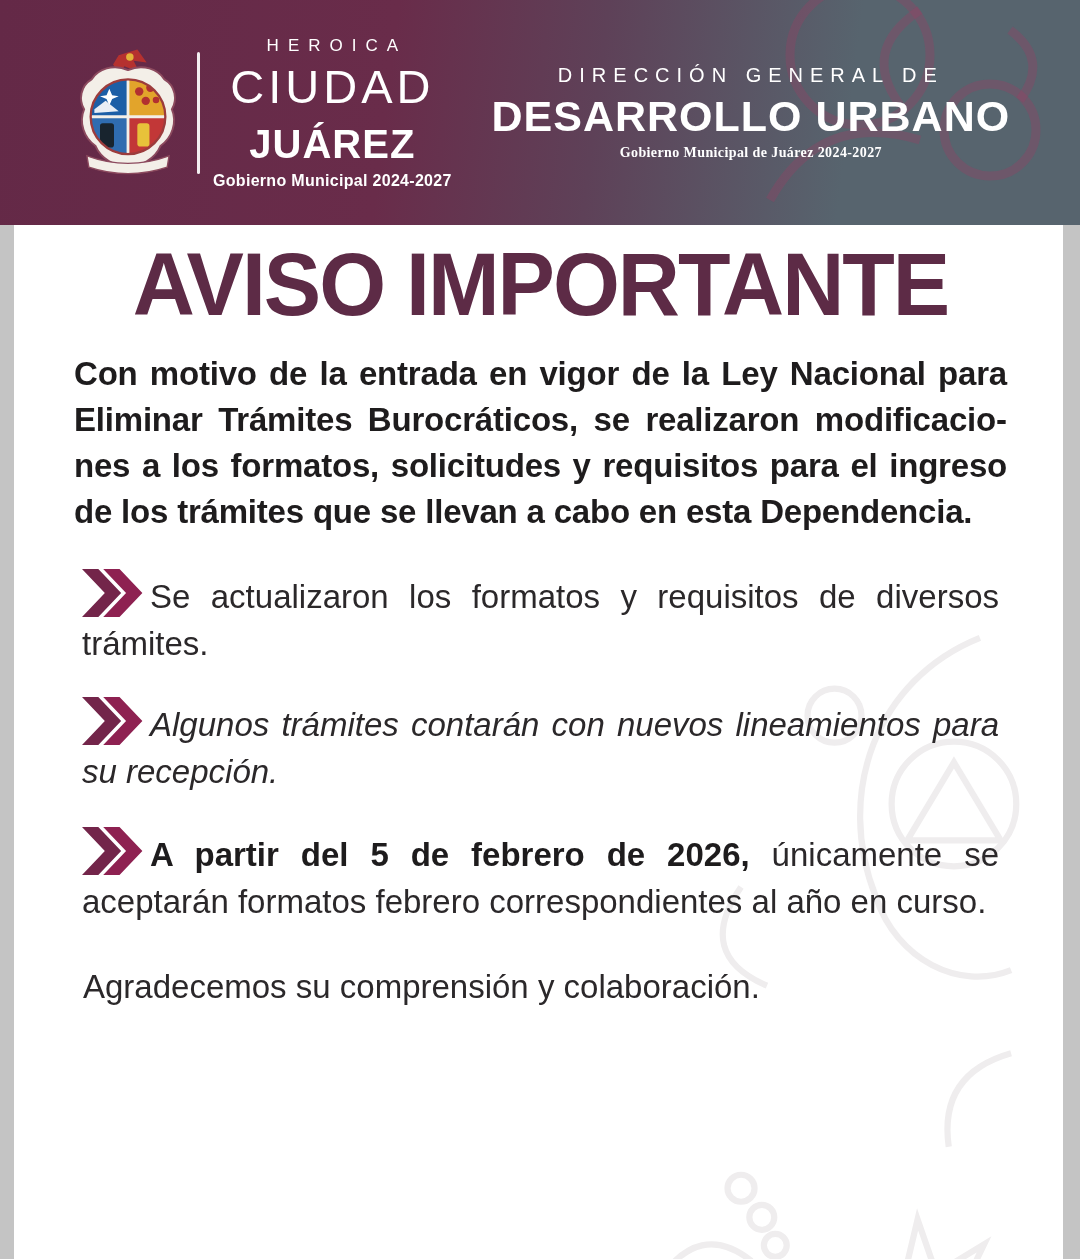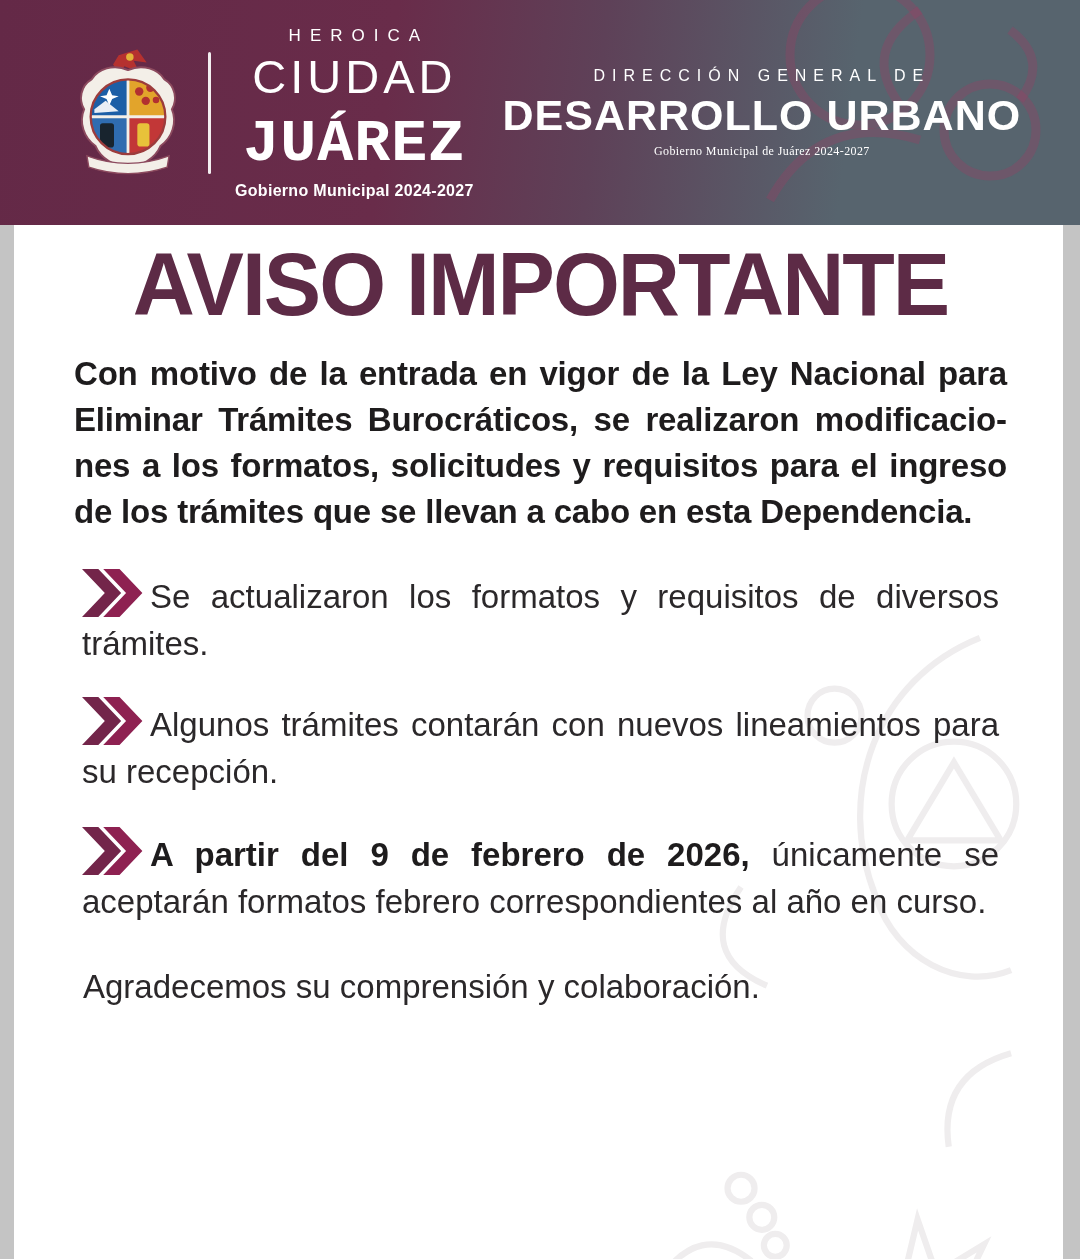--- a/index.html
+++ b/index.html
@@ -10,32 +10,32 @@
     overflow:hidden;
     -webkit-font-smoothing:antialiased;
   }
   
   .header{
     position:relative;height:225px;
     background:linear-gradient(97deg,#642947 0%,#692c4a 36%,#5e4158 55%,#57646e 78%,#57646e 100%);
     display:flex;align-items:center;overflow:hidden;
   }
   .header-wm{position:absolute;top:0;right:0;width:520px;height:225px;pointer-events:none;}
-  .header-left{display:flex;align-items:center;gap:24px;padding-left:72px;position:relative;z-index:1;flex:0 0 auto;}
+  .header-left{display:flex;align-items:center;gap:13px;padding-left:72px;position:relative;z-index:1;flex:0 0 auto;}
   .crest svg{width:112px;height:134px;display:block;}
   .vdivider{width:3px;height:122px;background:rgba(255,255,255,.92);border-radius:2px;}
   .brand{text-align:center;color:#fff;line-height:1;}
   .brand-heroica{font-size:17px;letter-spacing:9px;font-weight:400;margin-bottom:9px;padding-left:9px;}
   .brand-ciudad{font-size:47px;letter-spacing:4px;font-weight:400;}
-  .brand-juarez{font-size:60px;font-weight:800;letter-spacing:1px;margin-top:14px;font-family:Liberation Mono, monospace;}
+  .brand-juarez{font-size:40px;font-weight:800;letter-spacing:1px;margin-top:14px;}
   .brand-gob{font-size:16px;font-weight:700;margin-top:9px;letter-spacing:.3px;}
   .header-right{flex:1;text-align:center;color:#fff;position:relative;z-index:1;padding-right:30px;line-height:1;}
-  .dep-kicker{font-size:16px;letter-spacing:7px;font-weight:400;margin-bottom:10px;}
+  .dep-kicker{font-size:20px;letter-spacing:7px;font-weight:400;margin-bottom:10px;}
   .dep-title{font-size:43px;font-weight:800;letter-spacing:1px;}
-  .dep-sub{font-family:"Liberation Serif", serif;font-size:12px;margin-top:8px;letter-spacing:.4px;}
+  .dep-sub{font-family:"Liberation Serif", serif;font-size:14px;margin-top:8px;letter-spacing:.4px;font-weight:bold;}
   
   .body-wrap{height:1234px;padding:0 17px 20px 14px;box-sizing:border-box;}
   .card{
     position:relative;background:#fff;width:100%;height:100%;
     box-sizing:border-box;padding:14px 56px 0 60px;overflow:hidden;
   }
   .card-wm{position:absolute;top:0;left:0;width:100%;height:100%;pointer-events:none;}
   .card > .content{position:relative;z-index:1;}
   .notice-title{
     margin:0;text-align:center;color:#5d2b46;
@@ -43,21 +43,21 @@
     transform:scaleY(1.04);transform-origin:top center;
   }
   .intro{
     margin:26px 0 16px;font-size:33px;font-weight:700;line-height:46px;
     color:#1e1c1d;text-align:justify;letter-spacing:-.2px;
   }
   .bullet{
     margin:34px 8px 0;font-size:33px;font-weight:400;line-height:47px;
     color:#2b282a;text-align:justify;hyphens:manual;-webkit-hyphens:manual;
   }
-  .bullet.b2{margin-top:30px;}
+  .bullet.b2{margin-top:30px;font-style:italic;}
   .bullet.b3{margin-top:30px;}
   .bullet.b4{margin-top:32px;}
   .bullet .lead{font-weight:700;color:#1e1c1d;}
   .chev{display:inline-block;width:62px;height:48px;vertical-align:-9px;margin-right:6px;}
   .closing{margin:38px 9px 0;font-size:33px;font-weight:400;color:#2b282a;line-height:47px;}
 </style>
 </head>
 <body>
 
 <header class="header">
@@ -157,18 +157,18 @@
 
       <p class="bullet b2"><span class="chev"><svg viewBox="0 0 76 56" width="62" height="48" preserveAspectRatio="none">
               <polygon points="0,0 20,0 48,28 20,56 0,56 28,28" fill="#73254a"></polygon>
               <polygon points="26,0 46,0 74,28 46,56 26,56 54,28" fill="#8e2151"></polygon>
             </svg></span><span>Algunos trámites contarán con nuevos linea­mientos para su recepción.</span></p>
 
 
       <p class="bullet b4"><span class="chev"><svg viewBox="0 0 76 56" width="62" height="48" preserveAspectRatio="none">
               <polygon points="0,0 20,0 48,28 20,56 0,56 28,28" fill="#73254a"></polygon>
               <polygon points="26,0 46,0 74,28 46,56 26,56 54,28" fill="#8e2151"></polygon>
-            </svg></span><span class="lead">A partir del 9 de febrero de 2026, </span><span>únicamente se aceptarán formatos febrero correspondientes al año en curso.</span></p>
+            </svg></span><span class="lead">A partir del 5 de febrero de 2026, </span><span>únicamente se aceptarán formatos febrero correspondientes al año en curso.</span></p>
 
       <p class="closing">Agradecemos su comprensión y colaboración.</p>
     </div>
   </main>
 </div>
 
 </body></html>

